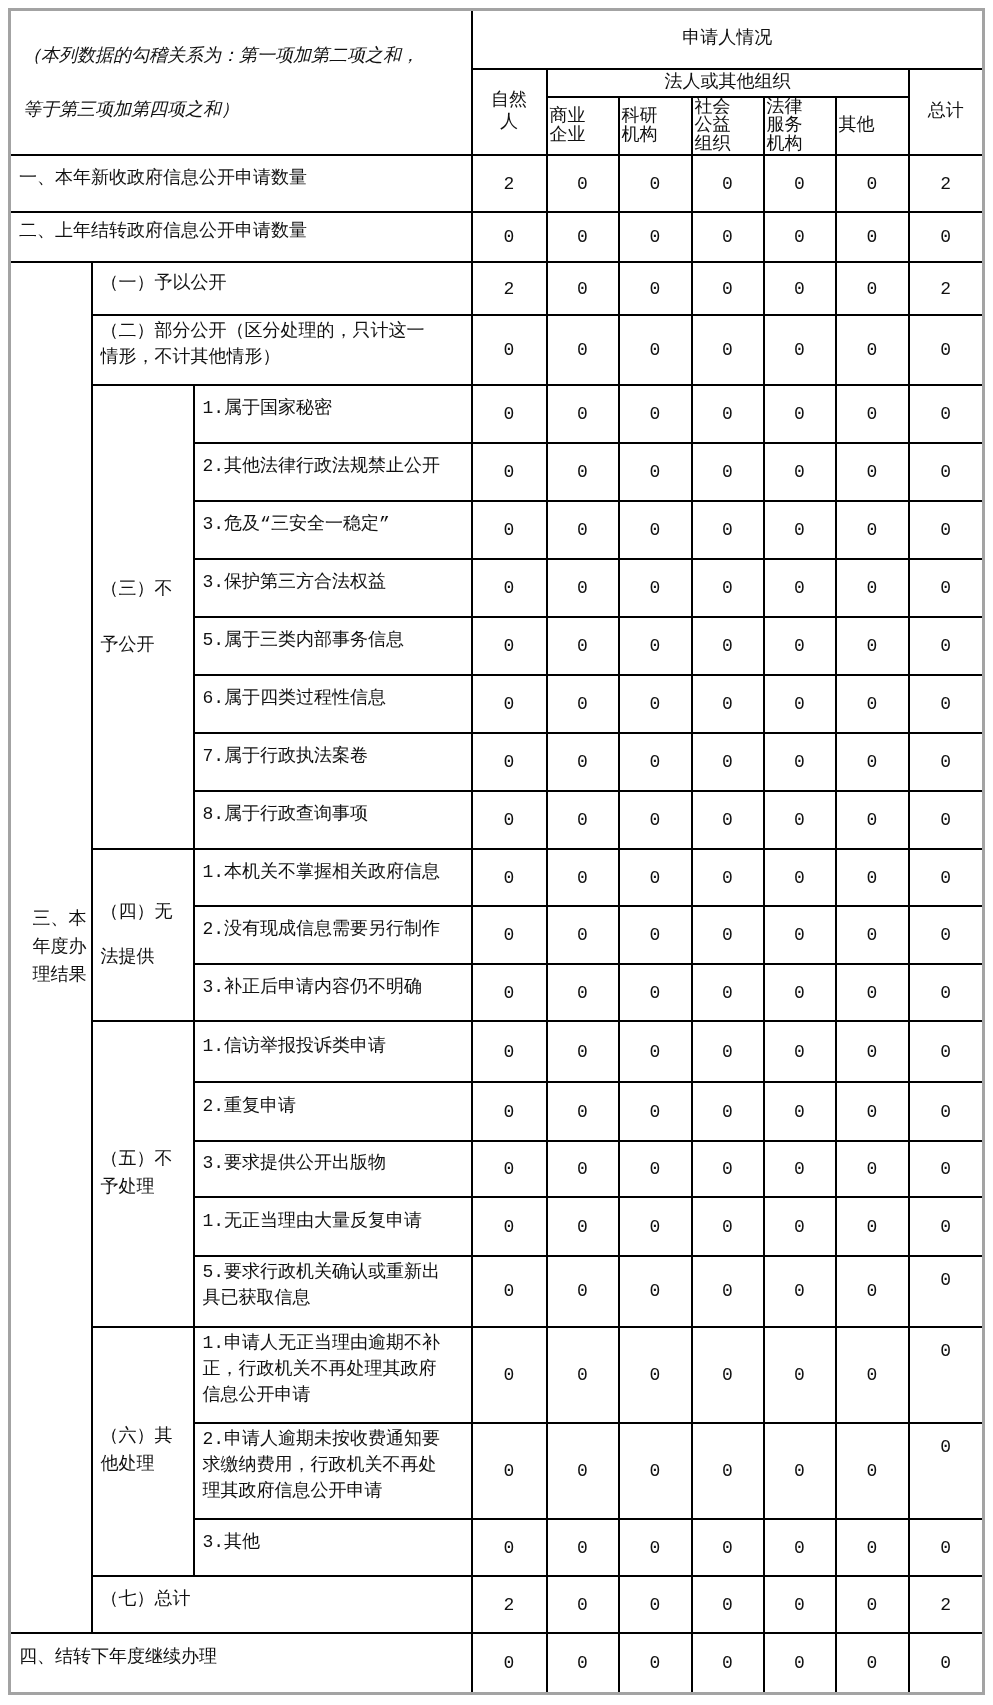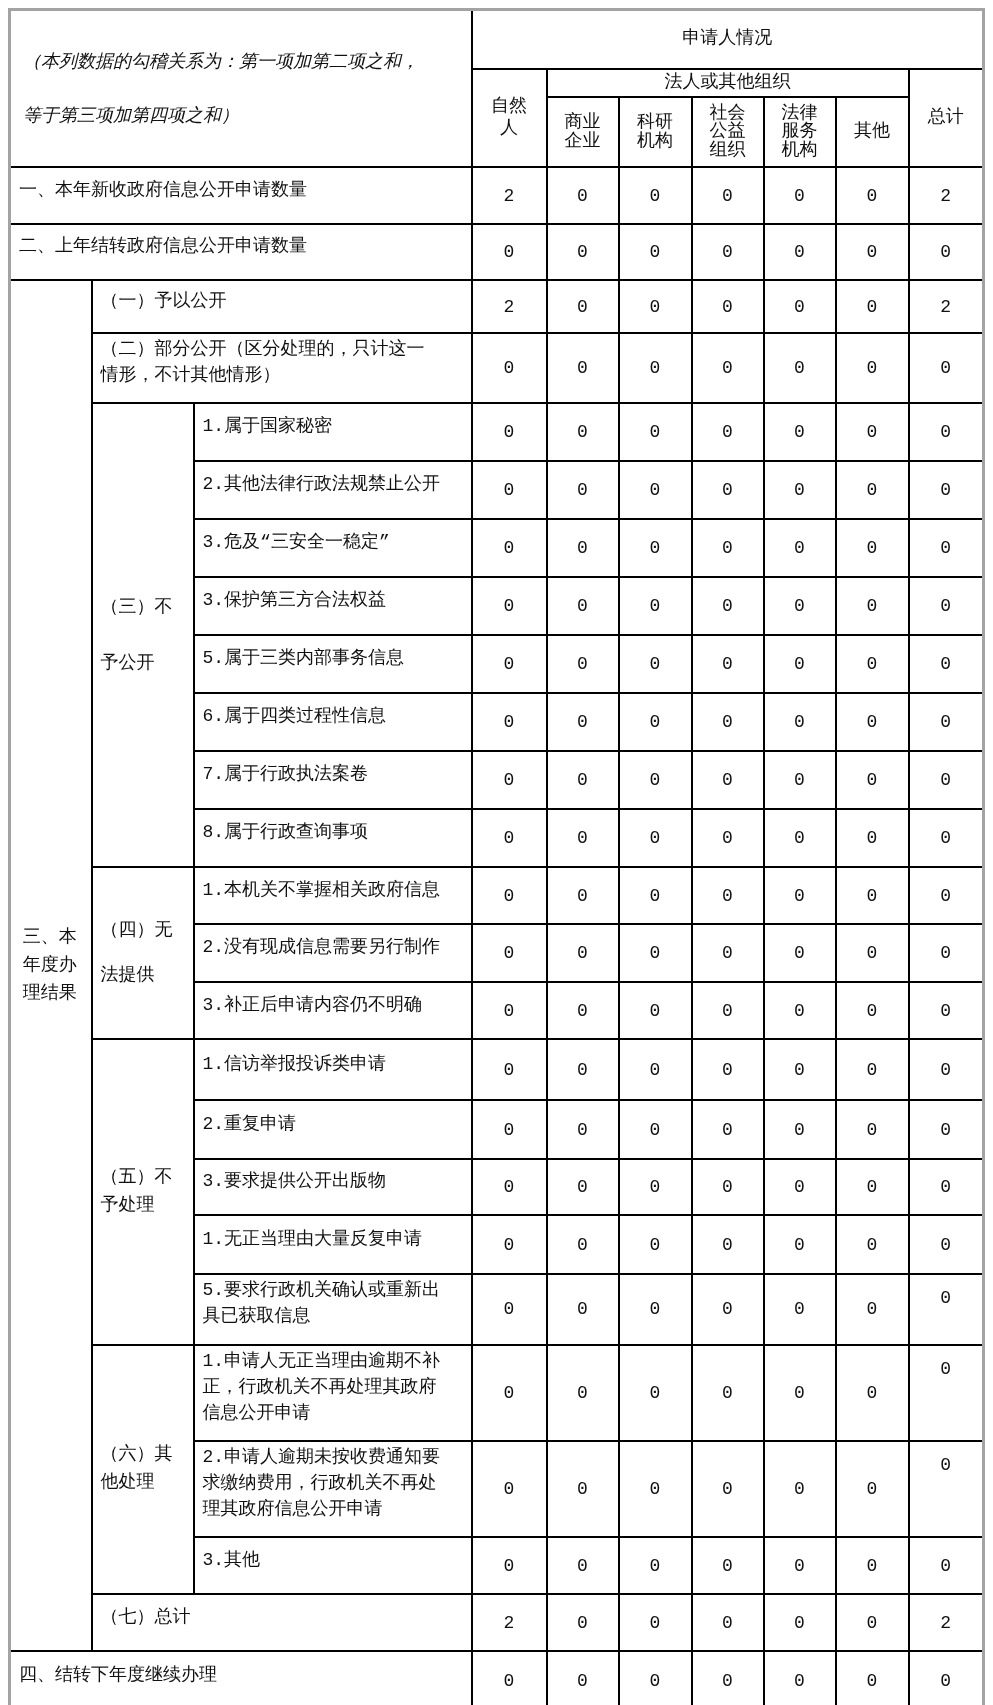--- a/index.html
+++ b/index.html
@@ -27,55 +27,55 @@
     font-size: 18px;
     vertical-align: middle;
     overflow: hidden;
     box-sizing: border-box;
   }
   .hdr {
     text-align: center;
     line-height: 1.2;
   }
   .subhdr td {
-    text-align: center;
+    text-align: left;
     line-height: 1.05;
-    padding: 6px 2px;
+    padding: 0 2px;
   }
   .pre { white-space: pre-line; }
   .note {
     font-style: italic;
     font-size: 18px;
     line-height: 3.0;
     padding: 0 8px 0 12px;
     vertical-align: middle;
   }
   .label {
     text-align: left;
     padding: 2px 6px 14px 8px;
     line-height: 1.45;
   }
   .glabel {
     text-align: left;
     padding: 2px 4px 2px 8px;
   }
-  .gcenter { text-align: center; padding-left: 2px; }
+  .gcenter { text-align: right; padding-left: 2px; }
   .lh15 { line-height: 1.55; }
   .lh25 { line-height: 2.5; }
   .lh32 { line-height: 3.15; }
   .num {
     text-align: center;
     font-size: 17px;
   }
   .num.top {
     vertical-align: top;
     padding-top: 13px;
   }
   
-  .h28 { height: 28px; } .h50 { height: 56px; } .h53 { height: 53px; }
+  .h28 { height: 28px; } .h50 { height: 50px; } .h53 { height: 53px; }
   .h55 { height: 55px; } .h56 { height: 56px; } .h57 { height: 57px; }
   .h58 { height: 58px; } .h59 { height: 59px; } .h60 { height: 60px; }
   .h61 { height: 61px; } .h71 { height: 71px; } .h75 { height: 57px; }
   .h80 { height: 80px; }
 </style>
 </head>
 <body>
 
 <table class="stats">
   <colgroup>

